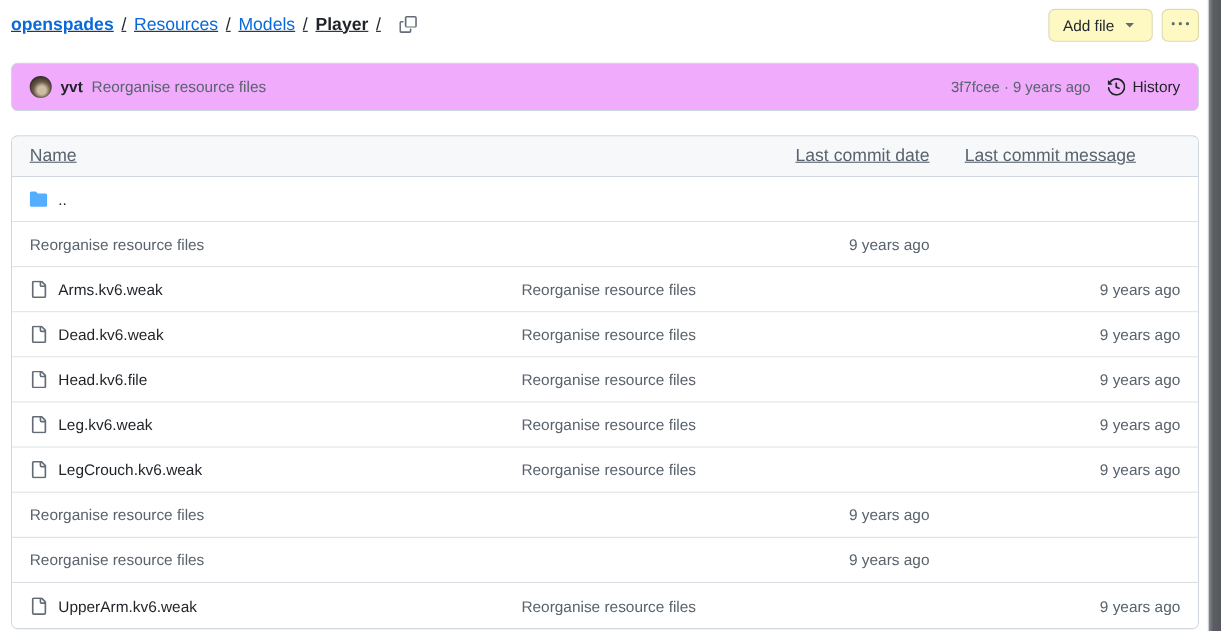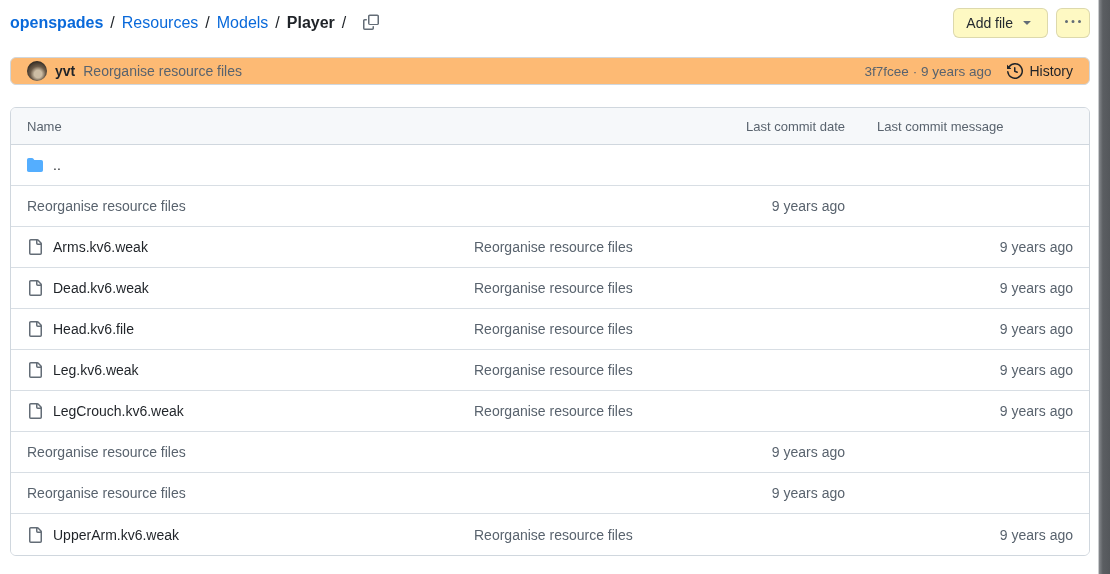--- a/index.html
+++ b/index.html
@@ -20,21 +20,21 @@
     border-left: 1px solid #c9cbcd;
   }
   .container { width: 1080px; margin-left: 10px; }
 
   
   .topbar {
     height: 44px;
     display: flex; align-items: center; justify-content: space-between;
     padding-top: 2px;
   }
-  .breadcrumb { display: flex; align-items: flex-start; font-size: 16px; }
+  .breadcrumb { display: flex; align-items: flex-start; font-size: 16px; text-decoration: underline; }
   .crumb { color: #0969da; text-decoration: none; cursor: pointer; }
   .crumb.repo { font-weight: 700; }
   .sep { margin: 0 7px; color: #1f2328; }
   .current { font-weight: 600; color: #1f2328; }
   .copy-btn {
     background: none; border: none; padding: 0; margin-left: 10px;
     color: #636c76; cursor: pointer; display: flex; align-items: center;
   }
   .actions { display: flex; align-items: center; gap: 8px; }
   .btn {
@@ -45,24 +45,24 @@
     border: 1px solid rgba(31,35,40,0.15);
     border-radius: 6px;
     cursor: pointer;
   }
   .btn .caret { color: #636c76; }
   .btn-kebab { padding: 0 8px; color: #636c76; }
 
   
   .commit-box {
     margin-top: 13px;
-    height: 28px;
+    height: 44px;
     border: 1px solid #d0d7de;
     border-radius: 6px;
-    background: #fdba74;
+    background: #f0abfc;
     display: flex; align-items: center; justify-content: space-between;
     padding: 0 16px;
   }
   .commit-left { display: flex; align-items: center; min-width: 0; }
   .avatar {
     width: 20px; height: 20px; border-radius: 50%;
     background: radial-gradient(circle at 55% 65%, #cdbda4 0 22%, #6b5a48 45%, #241f1b 85%);
     box-shadow: inset 0 0 0 1px rgba(31,35,40,0.15);
     flex: none;
   }
@@ -83,21 +83,21 @@
     border-radius: 6px;
     overflow: hidden;
     background: #fff;
   }
   .thead {
     display: grid; grid-template-columns: 447px 403px 1fr;
     align-items: center;
     height: 37px;
     background: #f6f8fa;
     border-bottom: 1px solid #d0d7de;
-    color: #59636e; font-size: 13px; font-weight: 500;
+    color: #59636e; font-size: 16px; font-weight: 500; text-decoration: underline;
   }
   .row {
     display: grid; grid-template-columns: 447px 403px 1fr;
     align-items: center;
     height: 41px;
     border-bottom: 1px solid #d8dee4;
     background: #fff;
   }
   .row:last-child { border-bottom: none; }
   .cell { padding: 0 16px; white-space: nowrap; overflow: hidden; }

